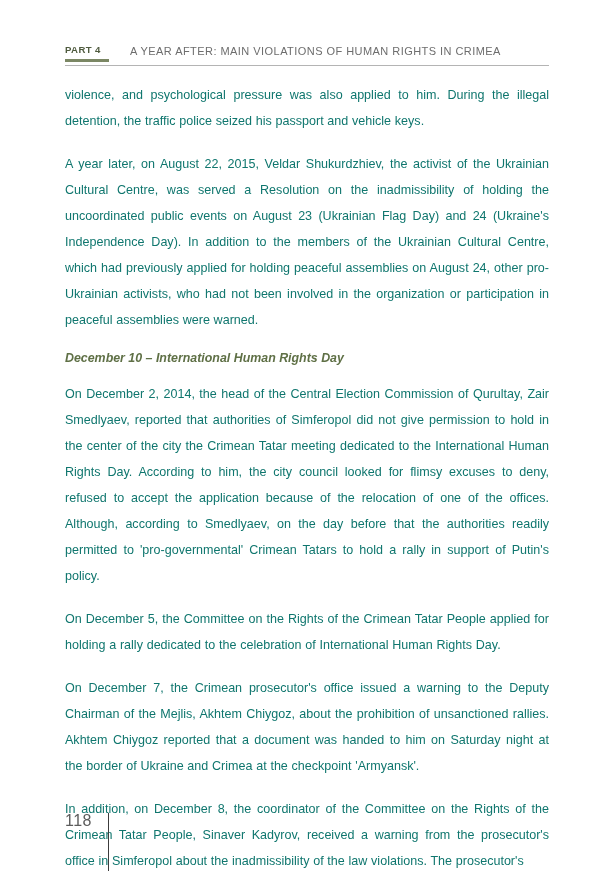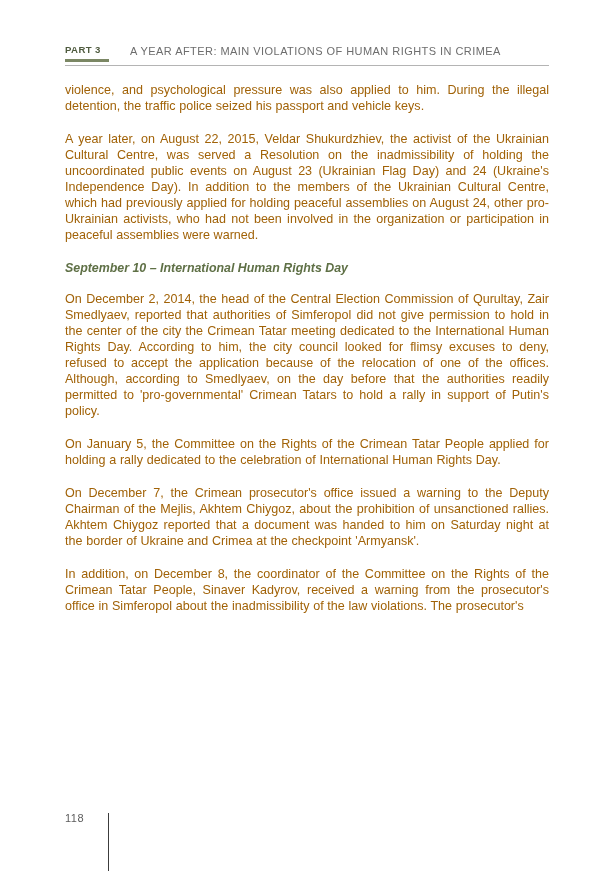--- a/index.html
+++ b/index.html
@@ -62,22 +62,22 @@
   
   #text-column {
     position: absolute;
     left: 65px;
     top: 82px;
     width: 484px;
   }
   .para {
     margin: 0 0 17px 0;
     font-size: 12.55px;
-    line-height: 16px;
-    color: #a16207;
+    line-height: 26px;
+    color: #0f766e;
     text-align: justify;
     text-justify: inter-word;
     -webkit-hyphens: none;
     hyphens: none;
     word-spacing: 0.02em;
   }
   .para.last {
     margin-bottom: 16px;
   }
   .section-heading {
@@ -88,55 +88,55 @@
     font-style: italic;
     color: #5f7046;
     text-align: left;
   }
 
   
   #page-number {
     position: absolute;
     left: 65px;
     top: 812px;
-    font-size: 11px;
+    font-size: 16px;
     color: #5c5c5c;
     letter-spacing: 0.5px;
   }
   #footer-divider {
     position: absolute;
     left: 108px;
     top: 813px;
     width: 1.4px;
     height: 58px;
     background: #3c3c3c;
   }
 </style>
 </head>
 <body>
 
 <div id="running-header">
-  <div id="part-label">PART 3</div>
+  <div id="part-label">PART 4</div>
   <div id="part-rule"></div>
   <div id="header-title">A YEAR AFTER: MAIN VIOLATIONS OF HUMAN RIGHTS IN CRIMEA</div>
 </div>
 <div id="header-rule"></div>
 
 <div id="text-column">
 
   <p class="para">violence, and psychological pressure was also applied to him. During the illegal detention, the traffic police seized his passport and vehicle keys.</p>
 
   <p class="para">A year later, on August 22, 2015, Veldar Shukurdzhiev, the activist of the Ukrainian Cultural Centre, was served a Resolution on the inadmissibility of holding the uncoordinated public events on August 23 (Ukrainian Flag Day) and 24 (Ukraine's Independence Day). In addition to the members of the Ukrainian Cultural Centre, which had previously applied for holding peaceful assemblies on August 24, other pro-Ukrainian activists, who had not been involved in the organization or participation in peaceful assemblies were warned.</p>
 
-  <h2 class="section-heading">September 10 – International Human Rights Day</h2>
+  <h2 class="section-heading">December 10 – International Human Rights Day</h2>
 
 
   <p class="para">On December 2, 2014, the head of the Central Election Commission of Qurultay, Zair Smedlyaev, reported that authorities of Simferopol did not give permission to hold in the center of the city the Crimean Tatar meeting dedicated to the International Human Rights Day. According to him, the city council looked for flimsy excuses to deny, refused to accept the application because of the relocation of one of the offices. Although, according to Smedlyaev, on the day before that the authorities readily permitted to 'pro-governmental' Crimean Tatars to hold a rally in support of Putin's policy.</p>
 
-  <p class="para">On January 5, the Committee on the Rights of the Crimean Tatar People applied for holding a rally dedicated to the celebration of International Human Rights Day.</p>
+  <p class="para">On December 5, the Committee on the Rights of the Crimean Tatar People applied for holding a rally dedicated to the celebration of International Human Rights Day.</p>
 
   <p class="para">On December 7, the Crimean prosecutor's office issued a warning to the Deputy Chairman of the Mejlis, Akhtem Chiygoz, about the prohibition of unsanctioned rallies. Akhtem Chiygoz reported that a document was handed to him on Saturday night at the border of Ukraine and Crimea at the checkpoint 'Armyansk'.</p>
 
 
   <p class="para last">In addition, on December 8, the coordinator of the Committee on the Rights of the Crimean Tatar People, Sinaver Kadyrov, received a warning from the prosecutor's office in Simferopol about the inadmissibility of the law violations. The prosecutor's</p>
 
 </div>
 
 <div id="page-number">118</div>
 <div id="footer-divider"></div>

